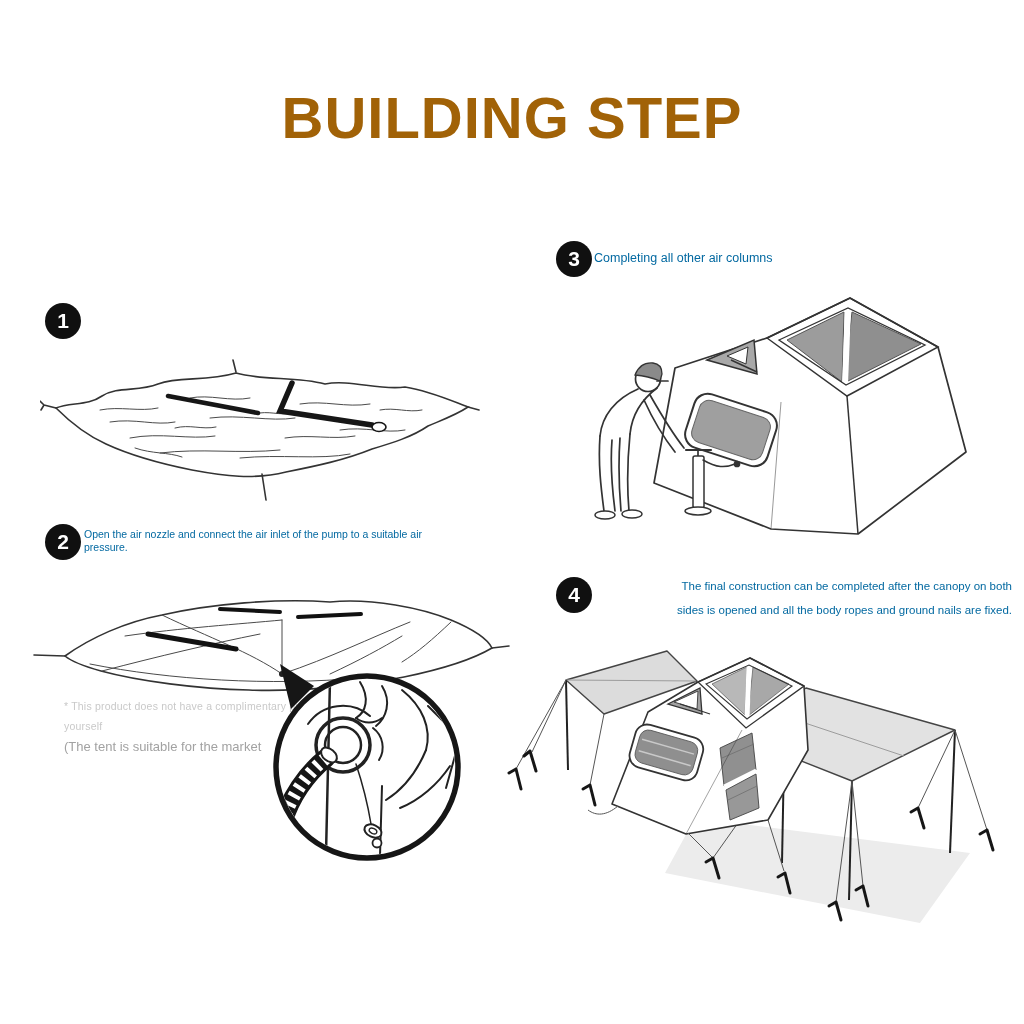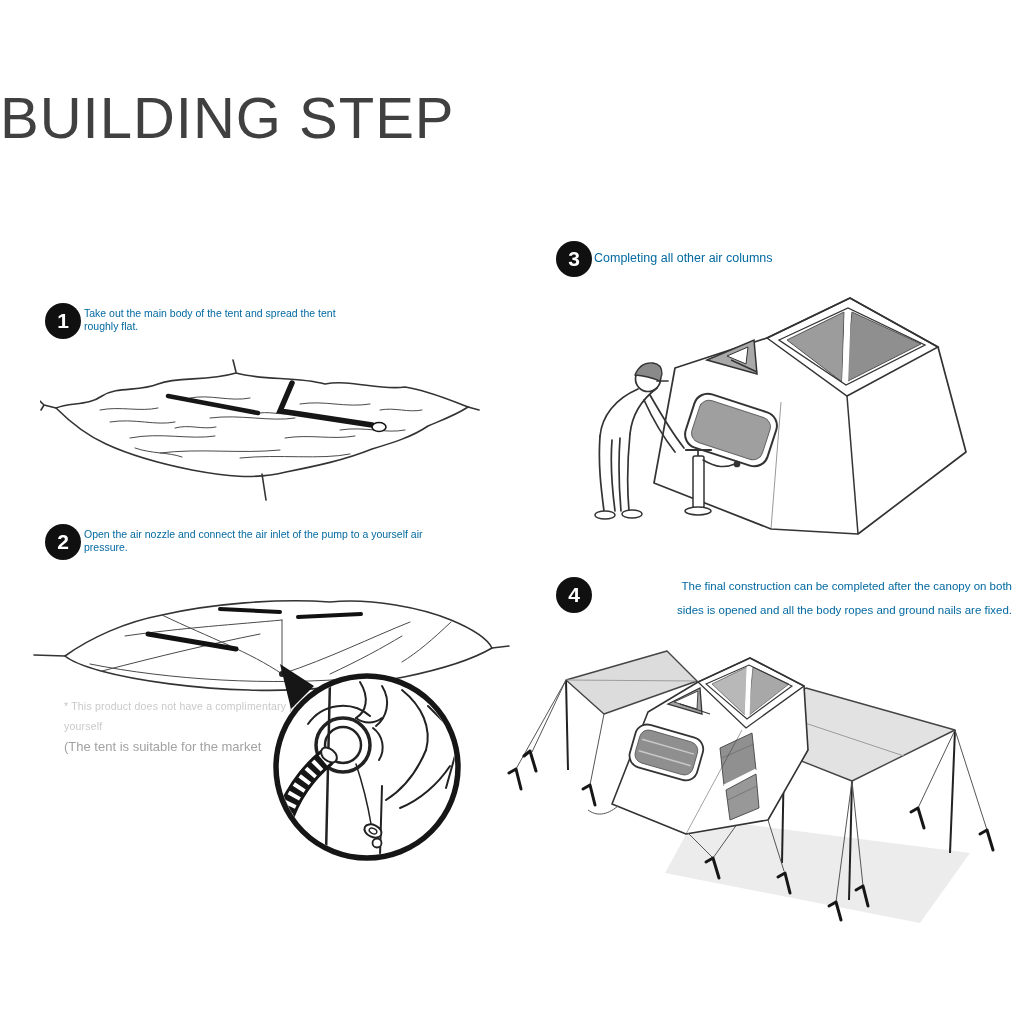--- a/index.html
+++ b/index.html
@@ -1,44 +1,40 @@
 <!DOCTYPE html>
 <html><head>
 <meta charset="utf-8">
 <style>
   html,body{margin:0;padding:0;background:#ffffff;}
   #canvas{position:relative;width:1024px;height:1024px;background:#ffffff;overflow:hidden;
           font-family:"Liberation Sans", sans-serif;color:#2e2e2e;}
   .abs{position:absolute;}
-  #title{left:0;right:0;top:84px;text-align:left;font-size:58px;font-weight:400;
-         letter-spacing:1px;color:#404040;}
+  #title{left:0;right:0;top:84px;text-align:center;font-size:58px;font-weight:700;
+         letter-spacing:1px;color:#a16207;}
   .badge{width:36px;height:36px;border-radius:50%;background:#101010;color:#fff;
          display:flex;align-items:center;justify-content:center;
          font-size:21px;font-weight:700;}
   .step-text{color:#0369a1;}
   .s12{font-size:10.5px;line-height:13px;}
   .s3{font-size:12.5px;line-height:15px;}
   .s4{font-size:11.5px;line-height:24px;}
   .note{color:#a2a2a2;font-size:13px;line-height:22px;}
   .note .faint{color:#c9c9c9;font-size:10.5px;line-height:20px;letter-spacing:.2px;}
   svg{display:block;}
 </style>
 </head>
 <body>
 
 <div id="canvas">
 
   <div id="title" class="abs">BUILDING STEP</div>
 
   <div class="abs badge" style="left:45px;top:303px;">
     <span>1</span>
-  </div>
-  <div class="abs step-text s12" style="left:84px;top:307px;width:300px;">
-    <div>Take out the main body of the tent and spread the tent</div>
-    <div>roughly flat.</div>
   </div>
 
   <svg class="abs" style="left:40px;top:358px;" width="442" height="168" viewBox="0 0 442 168">
     <g stroke="#333" stroke-width="1.6" fill="none" stroke-linecap="round">
       <path fill="#ffffff" d="M16,50 C30,44 48,48 62,38 C78,28 98,34 118,26 C140,18 165,24 196,15 C225,23 255,18 285,26 C310,21 340,33 365,29 C390,33 412,43 428,49 C416,57 402,62 388,68 C372,79 352,85 332,91 C305,102 276,108 246,114 C214,122 184,118 152,112 C122,106 92,98 66,86 C46,77 28,62 16,50 Z"></path>
       <path d="M196,14 L193,2"></path>
       <path d="M222,116 L226,142"></path>
       <path d="M16,50 L4,47 M4,47 L0,43 M4,47 L1,52"></path>
       <path d="M428,49 L439,52"></path>
     </g>
@@ -62,21 +58,21 @@
       <path stroke-width="4.5" d="M128,38 L218,55"></path>
       <path stroke-width="5.5" d="M252,25 L240,53 L332,67"></path>
       <ellipse cx="339" cy="69" rx="7" ry="4.5" stroke-width="1.6" fill="#ffffff"></ellipse>
     </g>
   </svg>
 
   <div class="abs badge" style="left:45px;top:524px;">
     <span>2</span>
   </div>
   <div class="abs step-text s12" style="left:84px;top:528px;width:390px;">
-    <div>Open the air nozzle and connect the air inlet of the pump to a yourself air</div>
+    <div>Open the air nozzle and connect the air inlet of the pump to a suitable air</div>
     <div>pressure.</div>
   </div>
 
   <div class="abs note" style="left:64px;top:696px;width:320px;">
     <div class="faint">* This product does not have a complimentary pump to buy by yourself</div>
     <div>(The tent is suitable for the market</div>
   </div>
 
   <svg class="abs" style="left:30px;top:578px;" width="482" height="292" viewBox="0 0 482 292">
     <defs>

